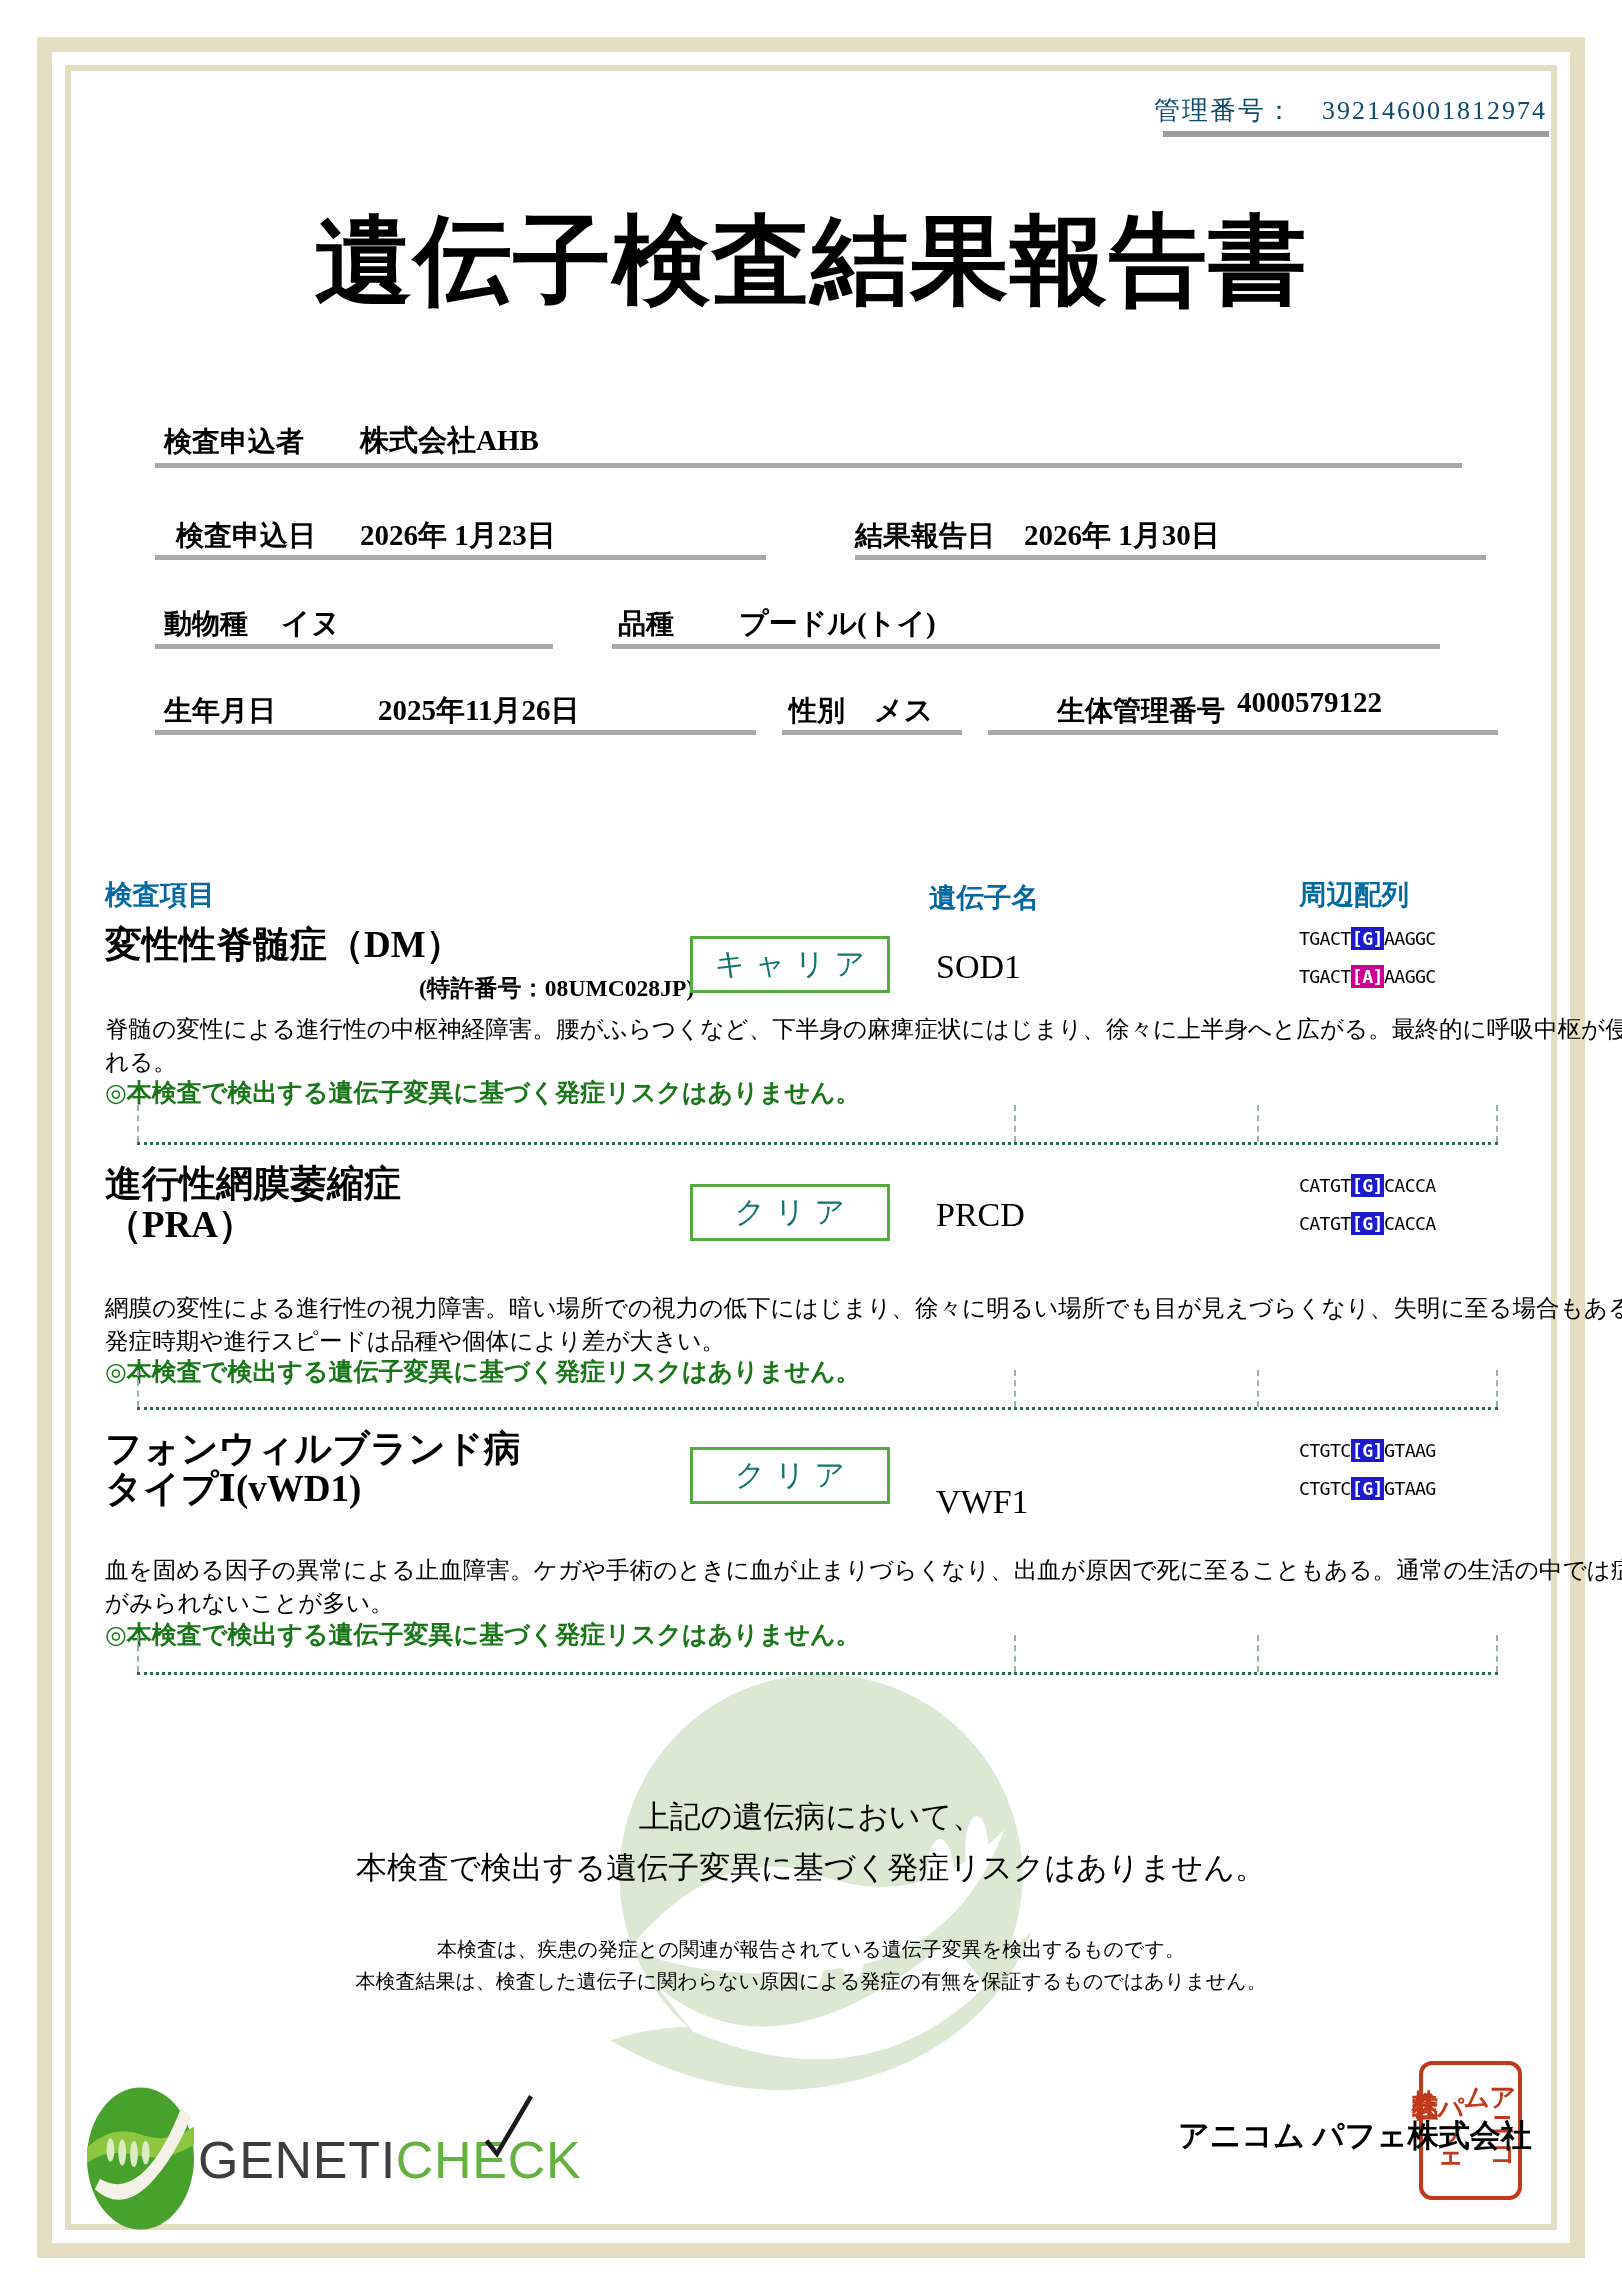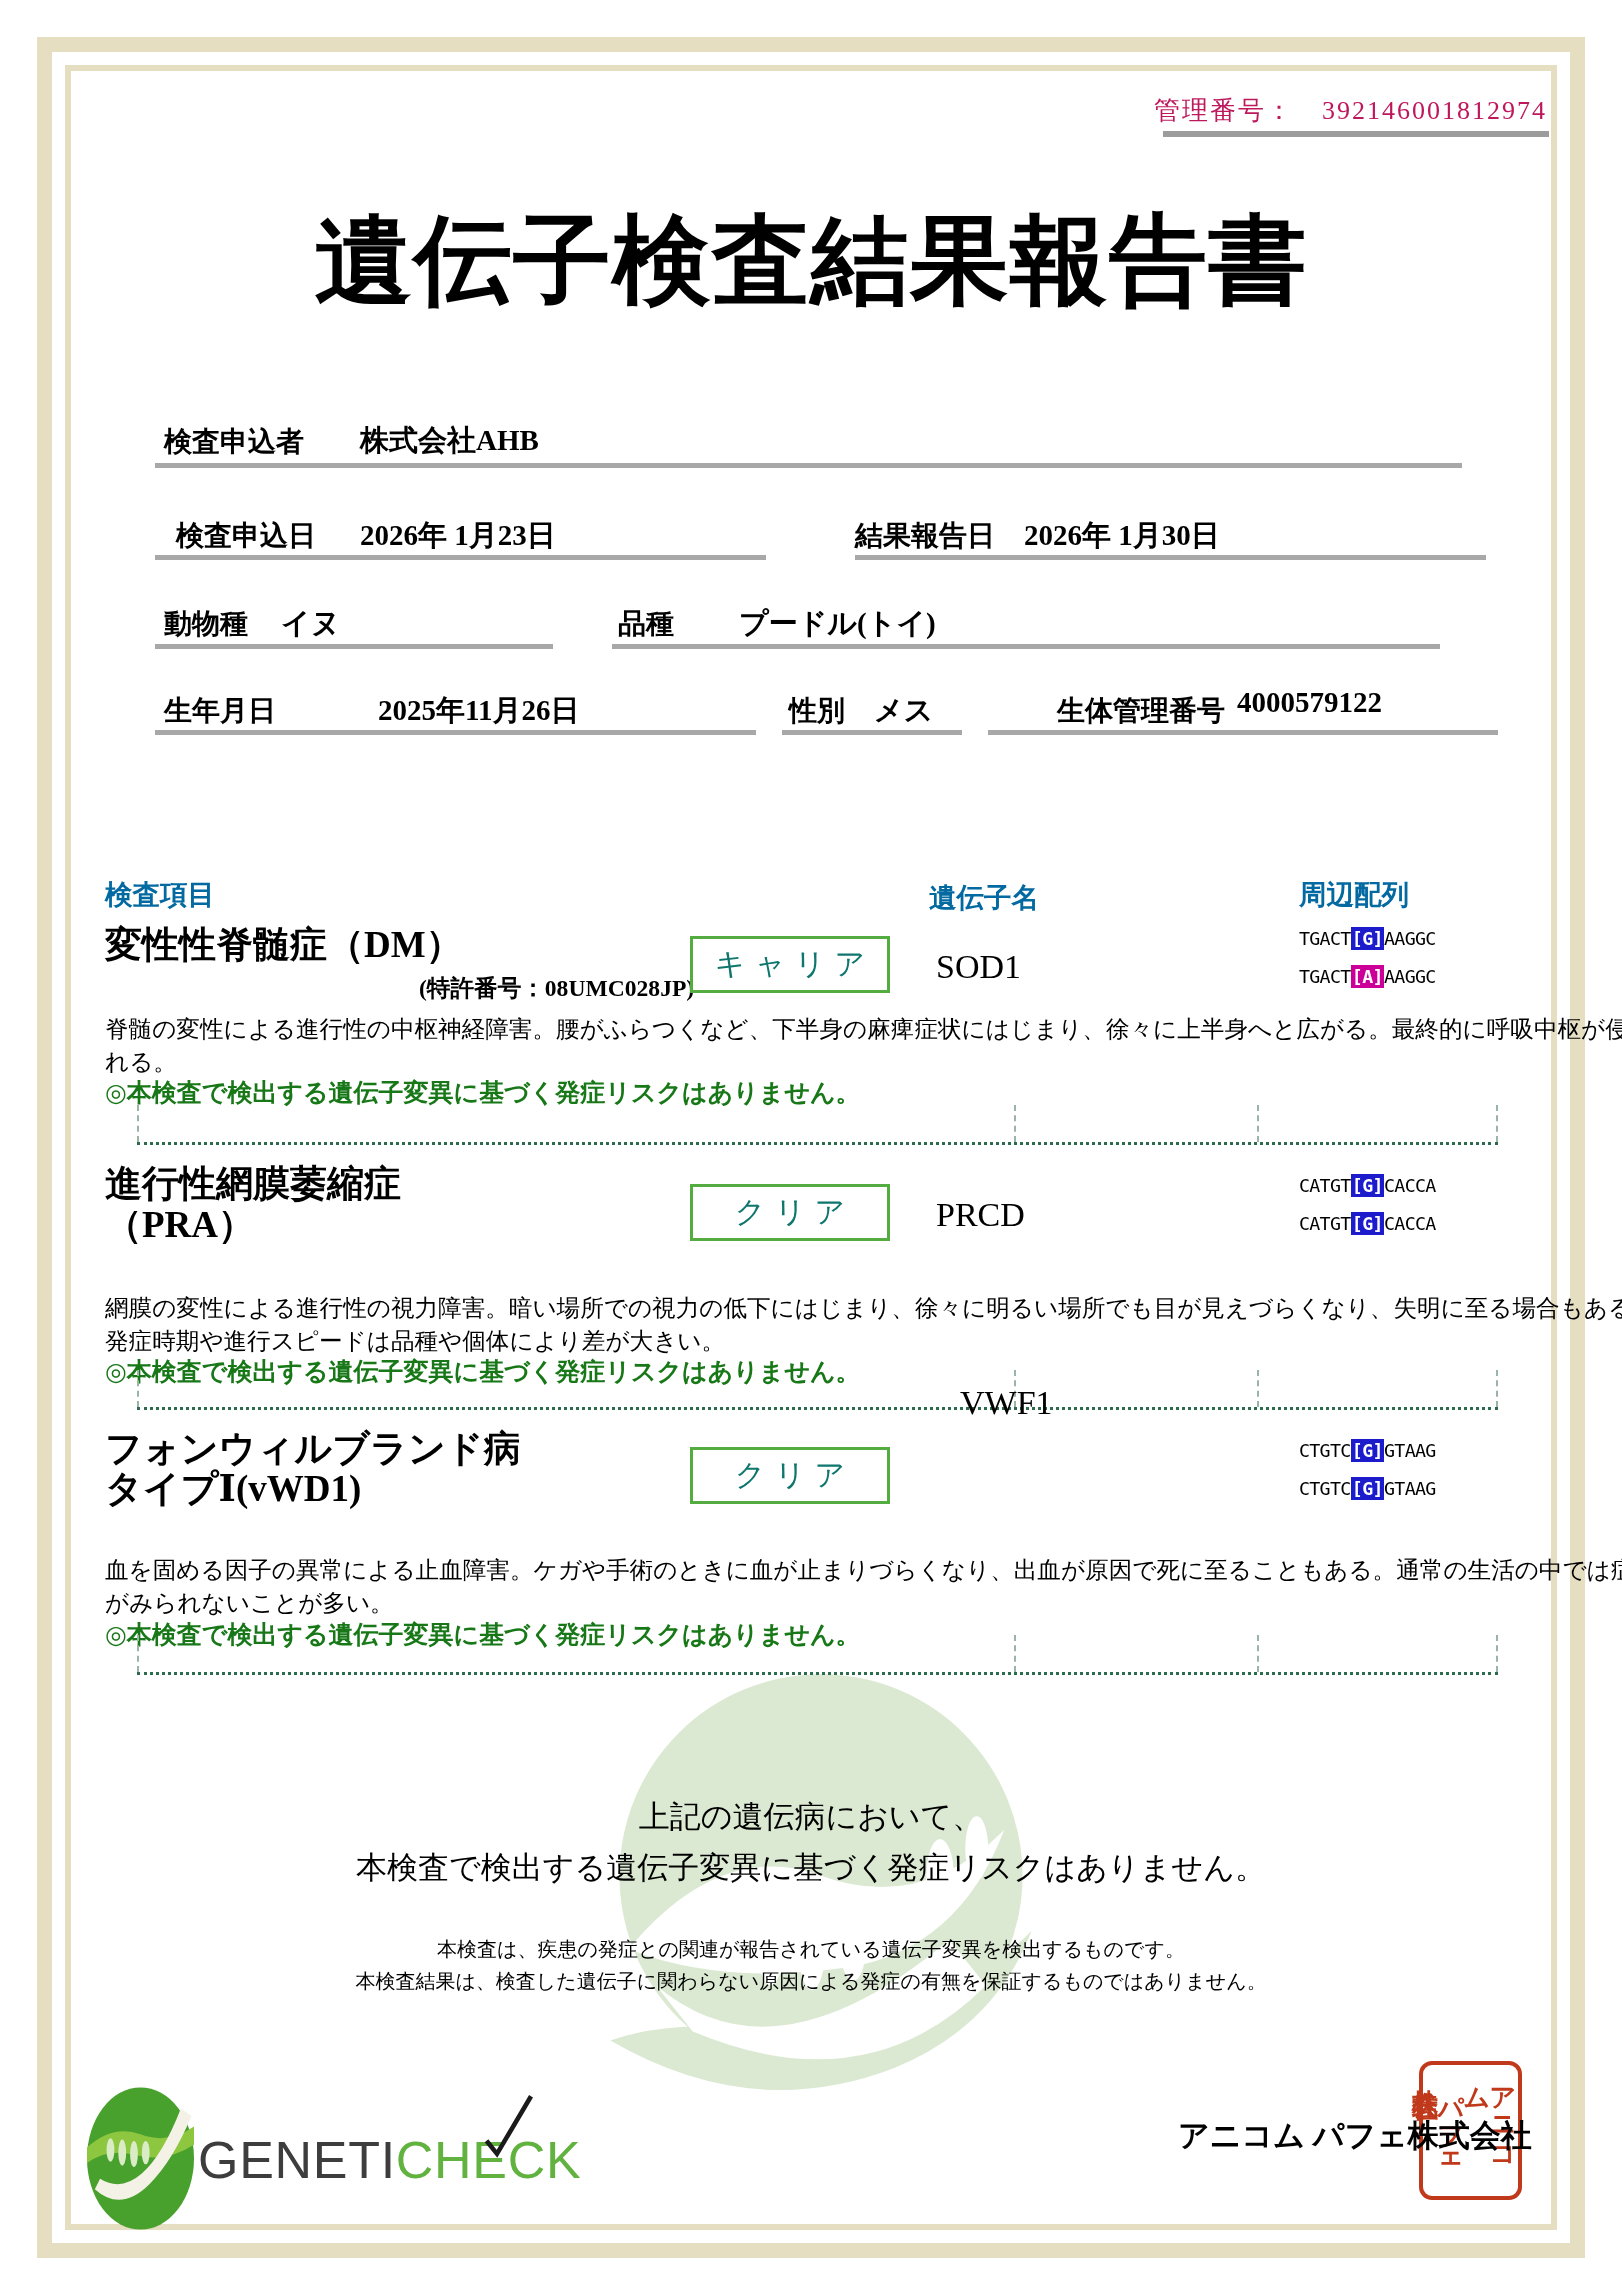--- a/index.html
+++ b/index.html
@@ -5,21 +5,21 @@
   html,body{margin:0;padding:0;background:#888;}
   #page{position:relative;width:1622px;height:2295px;background:#ffffff;overflow:hidden;
         font-family:"Liberation Serif","DejaVu Serif",serif;color:#000;}
   
   .frame-outer{position:absolute;left:37px;top:37px;right:37px;bottom:37px;
                border:15px solid #e5dec1;pointer-events:none;}
   .frame-inner{position:absolute;left:65px;top:65px;right:65px;bottom:65px;
                border:6.5px solid #e5dec1;pointer-events:none;}
   .abs{position:absolute;white-space:nowrap;}
   
-  .ctrl{font-size:26px;color:#be185d;letter-spacing:2px;}
+  .ctrl{font-size:26px;color:#0c4a6e;letter-spacing:2px;}
   .ctrl-bar{position:absolute;background:#9c9c9c;height:5.9px;}
   .title{font-size:98px;font-weight:bold;letter-spacing:1.3px;width:100%;text-align:center;}
   
   .lbl{font-size:28px;font-weight:bold;}
   .val{font-size:29px;font-weight:bold;}
   .ul{position:absolute;height:5.2px;background:#a8a8a8;}
   
   .ghead{font-size:27.5px;font-weight:bold;color:#0369a1;}
   .tname{font-size:37px;font-weight:bold;line-height:41px;}
   .patent{font-size:23.6px;font-weight:bold;}
@@ -155,21 +155,21 @@
     <div class="tick" style="left:877px;"></div>
     <div class="tick" style="left:1120px;"></div>
     <div class="tick" style="left:1359px;"></div>
   </div>
 
   <div class="abs tname" style="left:105px;top:1428px;">フォンウィルブランド病</div>
   <div class="abs tname" style="left:105px;top:1468px;">タイプⅠ(vWD1)</div>
   <div class="result-box" style="left:690px;top:1447px;">
     <span>クリア</span>
   </div>
-  <div class="abs gene" style="left:936px;top:1384px;margin-left:24px;">VWF1</div>
+  <div class="abs gene" style="left:936px;top:1483px;">VWF1</div>
   <div class="abs seq" style="left:1299px;top:1440px;">
     <span>CTGTC</span><span class="allele" style="background-color: rgb(28, 28, 205);">[G]</span><span>GTAAG</span>
   </div>
   <div class="abs seq" style="left:1299px;top:1478px;">
     <span>CTGTC</span><span class="allele" style="background-color: rgb(28, 28, 205);">[G]</span><span>GTAAG</span>
   </div>
   <div class="abs desc" style="left:105px;top:1554px;">血を固める因子の異常による止血障害。ケガや手術のときに血が止まりづらくなり、出血が原因で死に至ることもある。通常の生活の中では症状</div>
   <div class="abs desc" style="left:105px;top:1587px;">がみられないことが多い。</div>
   <div class="abs note" style="left:105px;top:1618px;">◎本検査で検出する遺伝子変異に基づく発症リスクはありません。</div>
   <div class="sep" style="top:1636px;height:36px;">

